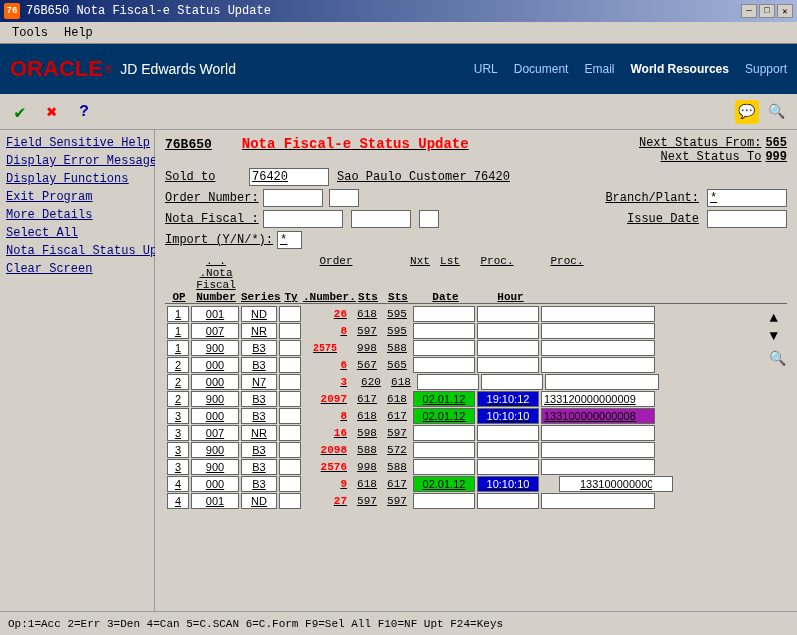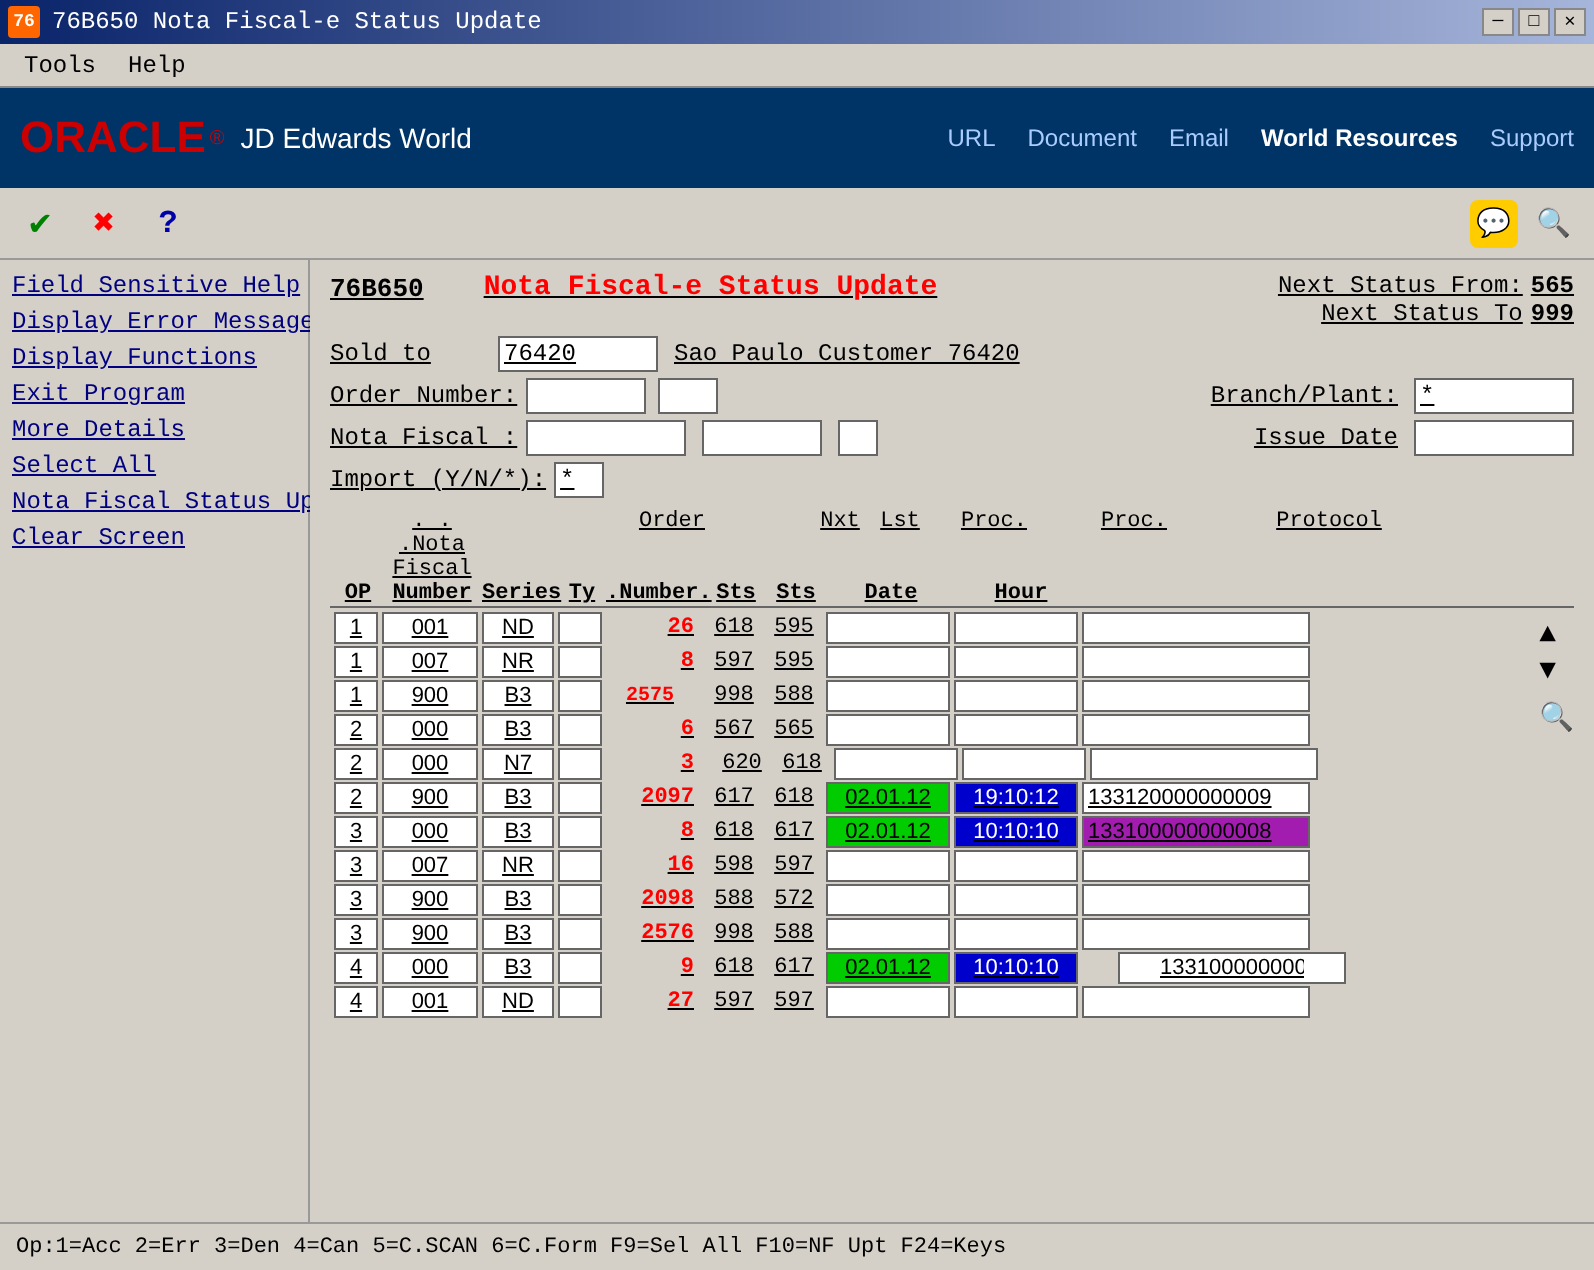--- a/index.html
+++ b/index.html
@@ -175,21 +175,20 @@
     </div>
 
     <div style="display:flex; font-size:11px; margin-top:6px; padding-left:2px;">
       <span style="width:24px;"></span>
       <span style="width:50px; text-align:center;">. . .Nota Fiscal</span>
       <span style="width:110px; text-align:center; margin-left:40px;">Order</span>
       <span style="width:30px; text-align:center; margin-left:14px;">Nxt</span>
       <span style="width:30px; text-align:center; margin-left:0px;">Lst</span>
       <span style="width:60px; text-align:center; margin-left:2px;">Proc.</span>
       <span style="width:60px; text-align:center; margin-left:10px;">Proc.</span>
-      <span style="width:115px; text-align:center; margin-left:10px;">Protocol</span>
     </div>
     <div style="display:flex; font-size:11px; font-weight:bold; margin-bottom:2px; padding-left:2px; border-bottom:1px solid #666;">
       <span style="width:24px; text-align:center;">OP</span>
       <span style="width:50px; text-align:center;">Number</span>
       <span style="width:38px; text-align:center;">Series</span>
       <span style="width:24px; text-align:center;">Ty</span>
       <span style="width:50px; text-align:right;">.Number.</span>
       <span style="width:30px; text-align:center;">Sts</span>
       <span style="width:30px; text-align:center;">Sts</span>
       <span style="width:65px; text-align:center;">Date</span>

